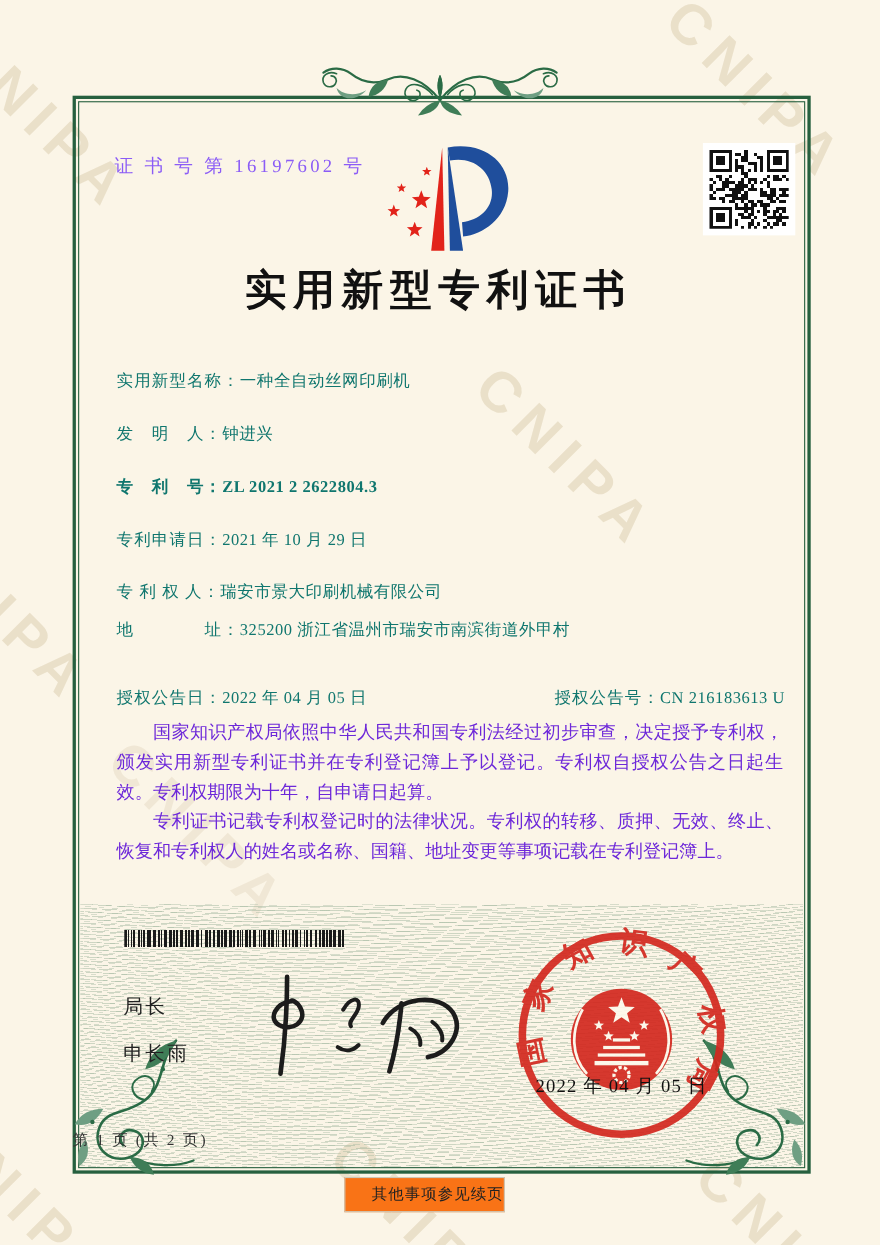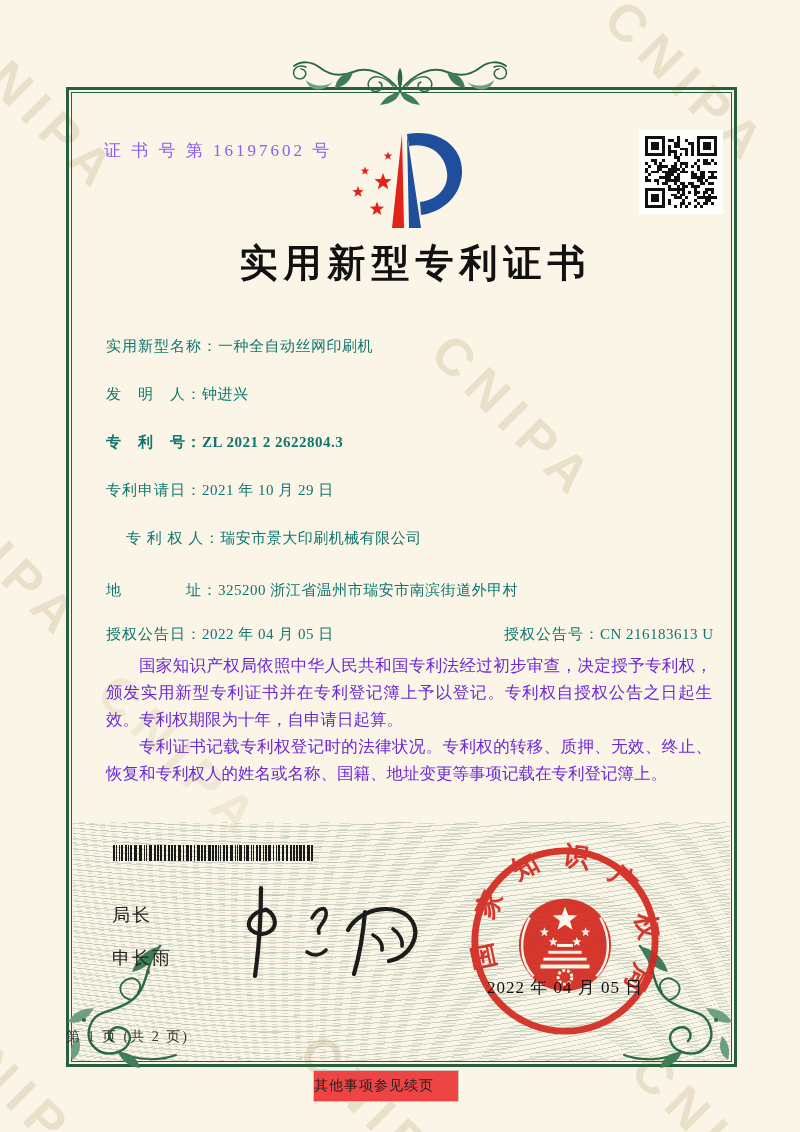--- a/index.html
+++ b/index.html
@@ -28,21 +28,21 @@
     position:absolute;left:73px;top:822px;width:657px;height:239px;
     background:
       repeating-radial-gradient(140% 95% at 30% 240%, rgba(150,175,150,.45) 0 1px, transparent 1px 5px),
       repeating-radial-gradient(140% 95% at 75% 250%, rgba(150,175,150,.35) 0 1px, transparent 1px 6px);
   }
   .cert-no{
     position:absolute;left:104px;top:139px;font-size:17px;letter-spacing:3px;color:#8b5cf6;
   }
   .main-title{
     position:absolute;left:66px;top:238px;width:665px;text-align:center;
-    font-size:38px;font-weight:bold;letter-spacing:6px;color:#111;padding-left:17px;
+    font-size:38px;font-weight:bold;letter-spacing:6px;color:#111;
   }
   .field{position:absolute;left:106px;font-size:15px;white-space:nowrap;color:#0f766e;}
   .field .lbl{letter-spacing:1px;}
   .field .val{letter-spacing:0.5px;}
   .grant-no{position:absolute;left:398px;top:0;}
   .paras{
     position:absolute;left:106px;top:652px;width:606px;
     font-size:16.5px;line-height:27px;text-align:justify;color:#6d28d9;
   }
   .paras p{margin:0;text-indent:2em;}
@@ -54,22 +54,22 @@
   .seal-date{
     position:absolute;left:465px;top:976px;width:200px;text-align:center;
     font-size:17px;color:#111;letter-spacing:1px;white-space:nowrap;
   }
   .page-indicator{
     position:absolute;left:66px;top:1028px;width:665px;text-align:left;
     font-size:14px;color:#333;letter-spacing:2px;
   }
   .continuation{
     position:absolute;left:313px;top:1070px;width:144px;height:30px;
-    background:#ef4444;border:1px solid #cdc9ba;
-    display:flex;align-items:center;justify-content:flex-start;
+    background:#f97316;border:1px solid #cdc9ba;
+    display:flex;align-items:center;justify-content:flex-end;
     font-size:14px;color:#222;letter-spacing:1px;
   }
   .logo-svg{position:absolute;left:338px;top:126px;}
   .qr{
     position:absolute;left:639px;top:130px;width:84px;height:84px;background:#fff;
     display:flex;align-items:center;justify-content:center;
   }
   .ornament{position:absolute;pointer-events:none;}
   svg{display:block;}
 </style>
@@ -454,24 +454,24 @@
 </div>
 <div class="field" style="top:385px;">
   <span class="lbl">发　明　人：</span><span class="val">钟进兴</span>
 </div>
 <div class="field" style="top:433px;font-weight:bold;">
   <span class="lbl">专　利　号：</span><span class="val">ZL 2021 2 2622804.3</span>
 </div>
 <div class="field" style="top:481px;">
   <span class="lbl">专利申请日：</span><span class="val">2021 年 10 月 29 日</span>
 </div>
-<div class="field" style="top:529px;margin-left:20px;">
+<div class="field" style="top:529px;">
   <span class="lbl">专 利 权 人：</span><span class="val">瑞安市景大印刷机械有限公司</span>
 </div>
-<div class="field" style="top:581px;">
+<div class="field" style="top:563px;">
   <span class="lbl">地　　　　址：</span><span class="val">325200 浙江省温州市瑞安市南滨街道外甲村</span>
 </div>
 <div class="field" style="top:625px;width:606px;">
   <span class="lbl">授权公告日：</span><span class="val">2022 年 04 月 05 日</span>
   <span class="grant-no">
     <span class="lbl">授权公告号：</span><span class="val">CN 216183613 U</span>
   </span>
 </div>
 
 <div class="paras">

